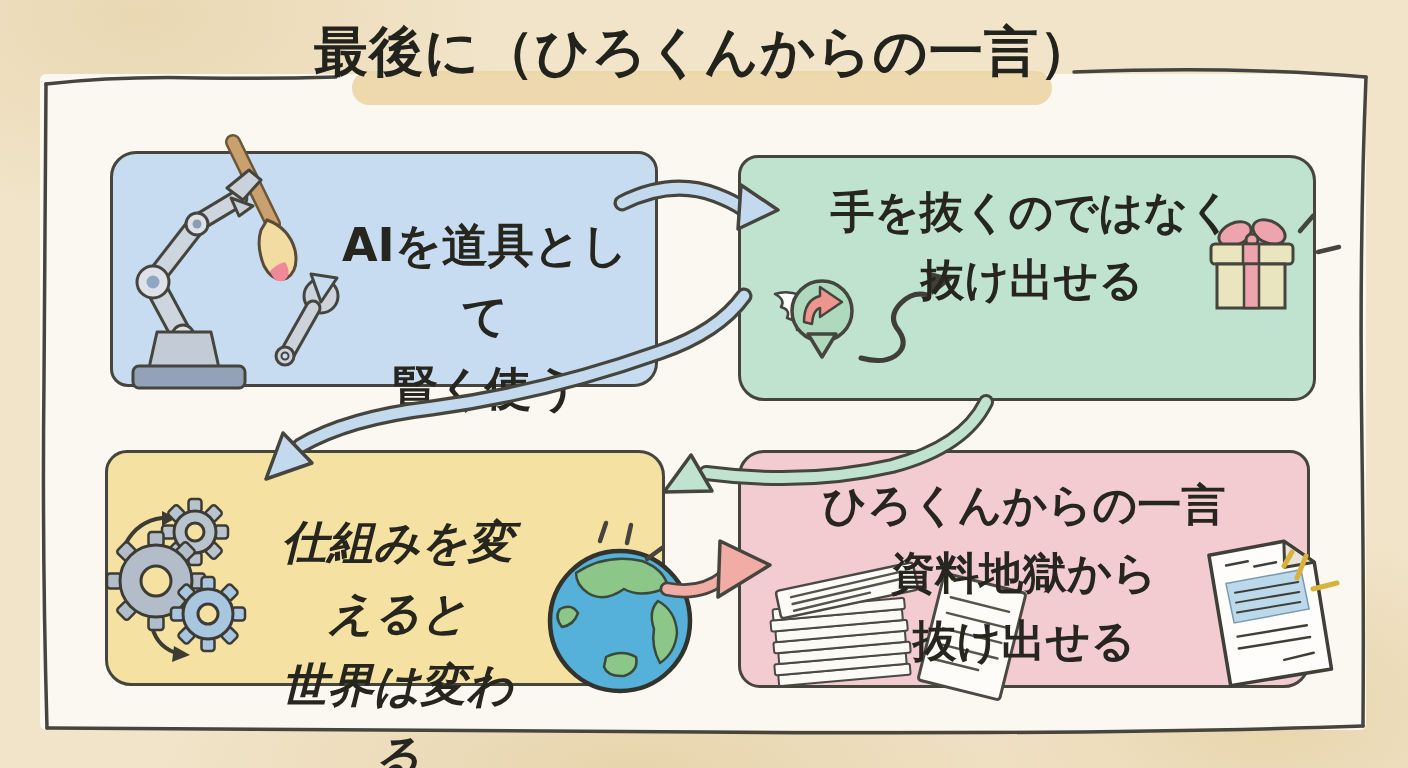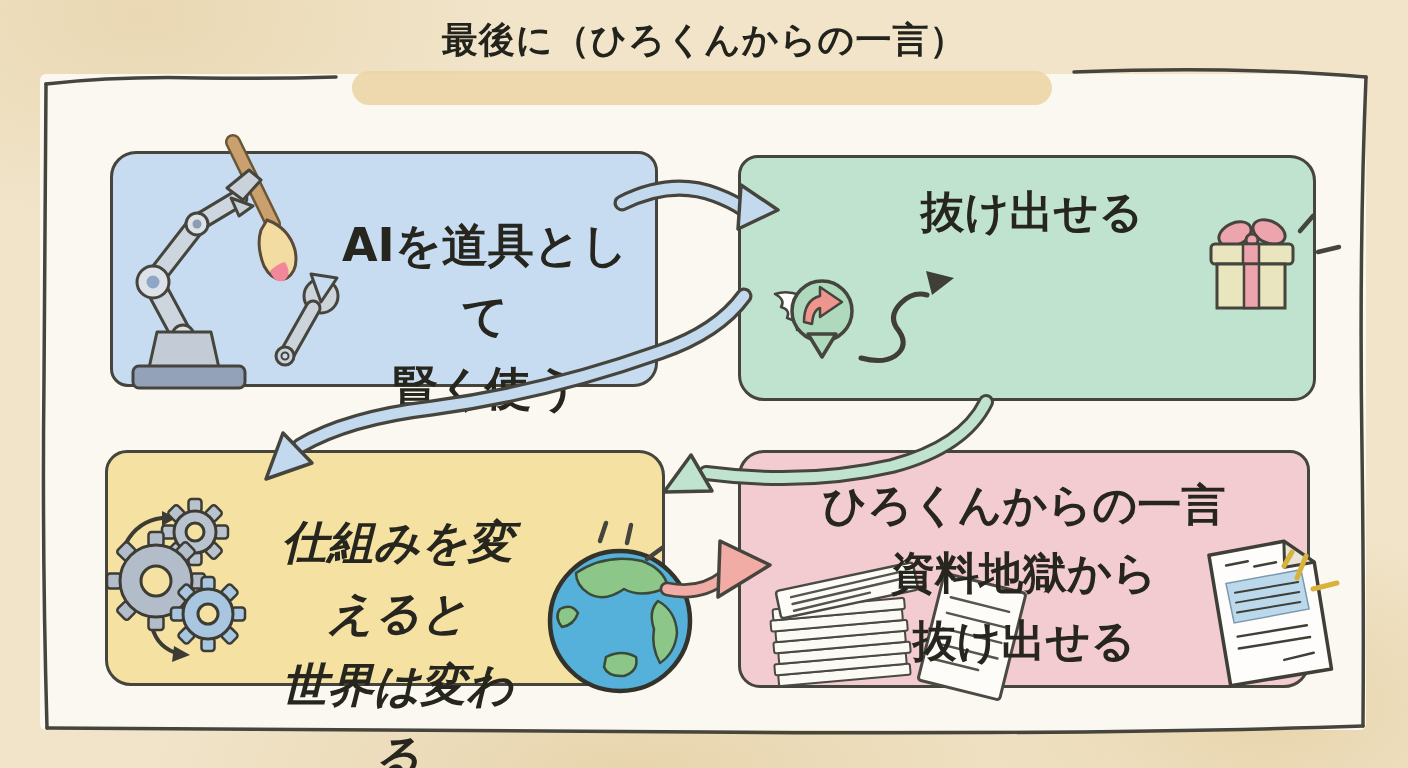--- a/index.html
+++ b/index.html
@@ -15,21 +15,21 @@
   .panel{
     position:absolute;left:40px;top:74px;width:1326px;height:656px;
     background:#fbf8f1;border-radius:6px;
   }
   .title-swipe{
     position:absolute;left:352px;top:71px;width:700px;height:34px;
     background:#ebd5a5;border-radius:17px;opacity:.9;
   }
   .title{
     position:absolute;left:0;top:16px;width:100%;text-align:center;
-    font-size:36px;font-weight:700;color:#23231d;letter-spacing:1px;
+    font-size:54px;font-weight:700;color:#23231d;letter-spacing:1px;
   }
   .box{
     position:absolute;border:3.5px solid #45453d;box-sizing:border-box;
   }
   .box-ai{left:110px;top:151px;width:548px;height:236px;background:#c7dcf0;
     border-radius:26px 20px 24px 18px;}
   .box-value{left:738px;top:155px;width:578px;height:246px;background:#c0e3cf;
     border-radius:20px 26px 22px 26px;}
   .box-system{left:105px;top:450px;width:560px;height:236px;background:#f5e2a2;
     border-radius:22px 26px 20px 26px;font-style:italic;}
@@ -108,20 +108,21 @@
     <svg class="icon" style="left:462px;top:58px" width="110" height="100" viewBox="0 0 110 100">
       <ellipse cx="32" cy="18" rx="17" ry="11" transform="rotate(-25 32 18)" fill="#eda4ac" stroke="#45453d" stroke-width="3"></ellipse>
       <ellipse cx="66" cy="16" rx="17" ry="11" transform="rotate(25 66 16)" fill="#eda4ac" stroke="#45453d" stroke-width="3"></ellipse>
       <circle cx="49" cy="24" r="6" fill="#eda4ac" stroke="#45453d" stroke-width="3"></circle>
       <rect x="8" y="28" width="82" height="20" rx="4" fill="#e9e5bf" stroke="#45453d" stroke-width="3"></rect>
       <rect x="40" y="28" width="16" height="20" fill="#eda4ac" stroke="#45453d" stroke-width="2.5"></rect>
       <rect x="14" y="48" width="68" height="44" fill="#e9e5bf" stroke="#45453d" stroke-width="3"></rect>
       <rect x="41" y="48" width="15" height="44" fill="#eda4ac" stroke="#45453d" stroke-width="2.5"></rect>
     </svg>
     <div class="box-text txt-value">
+      <span class="box-line">手を抜くのではなく</span>
       <span class="box-line">抜け出せる</span>
     </div>
   </div>
 
   <div class="box box-system">
     <svg class="icon" style="left:8px;top:38px" width="170" height="185" viewBox="0 0 170 185">
       <g stroke="#3c3c35" stroke-width="4" fill="none" stroke-linecap="round">
         <path d="M 10 52 Q 22 30 46 27"></path>
         <path d="M 36 136 Q 42 158 64 163"></path>
       </g>

